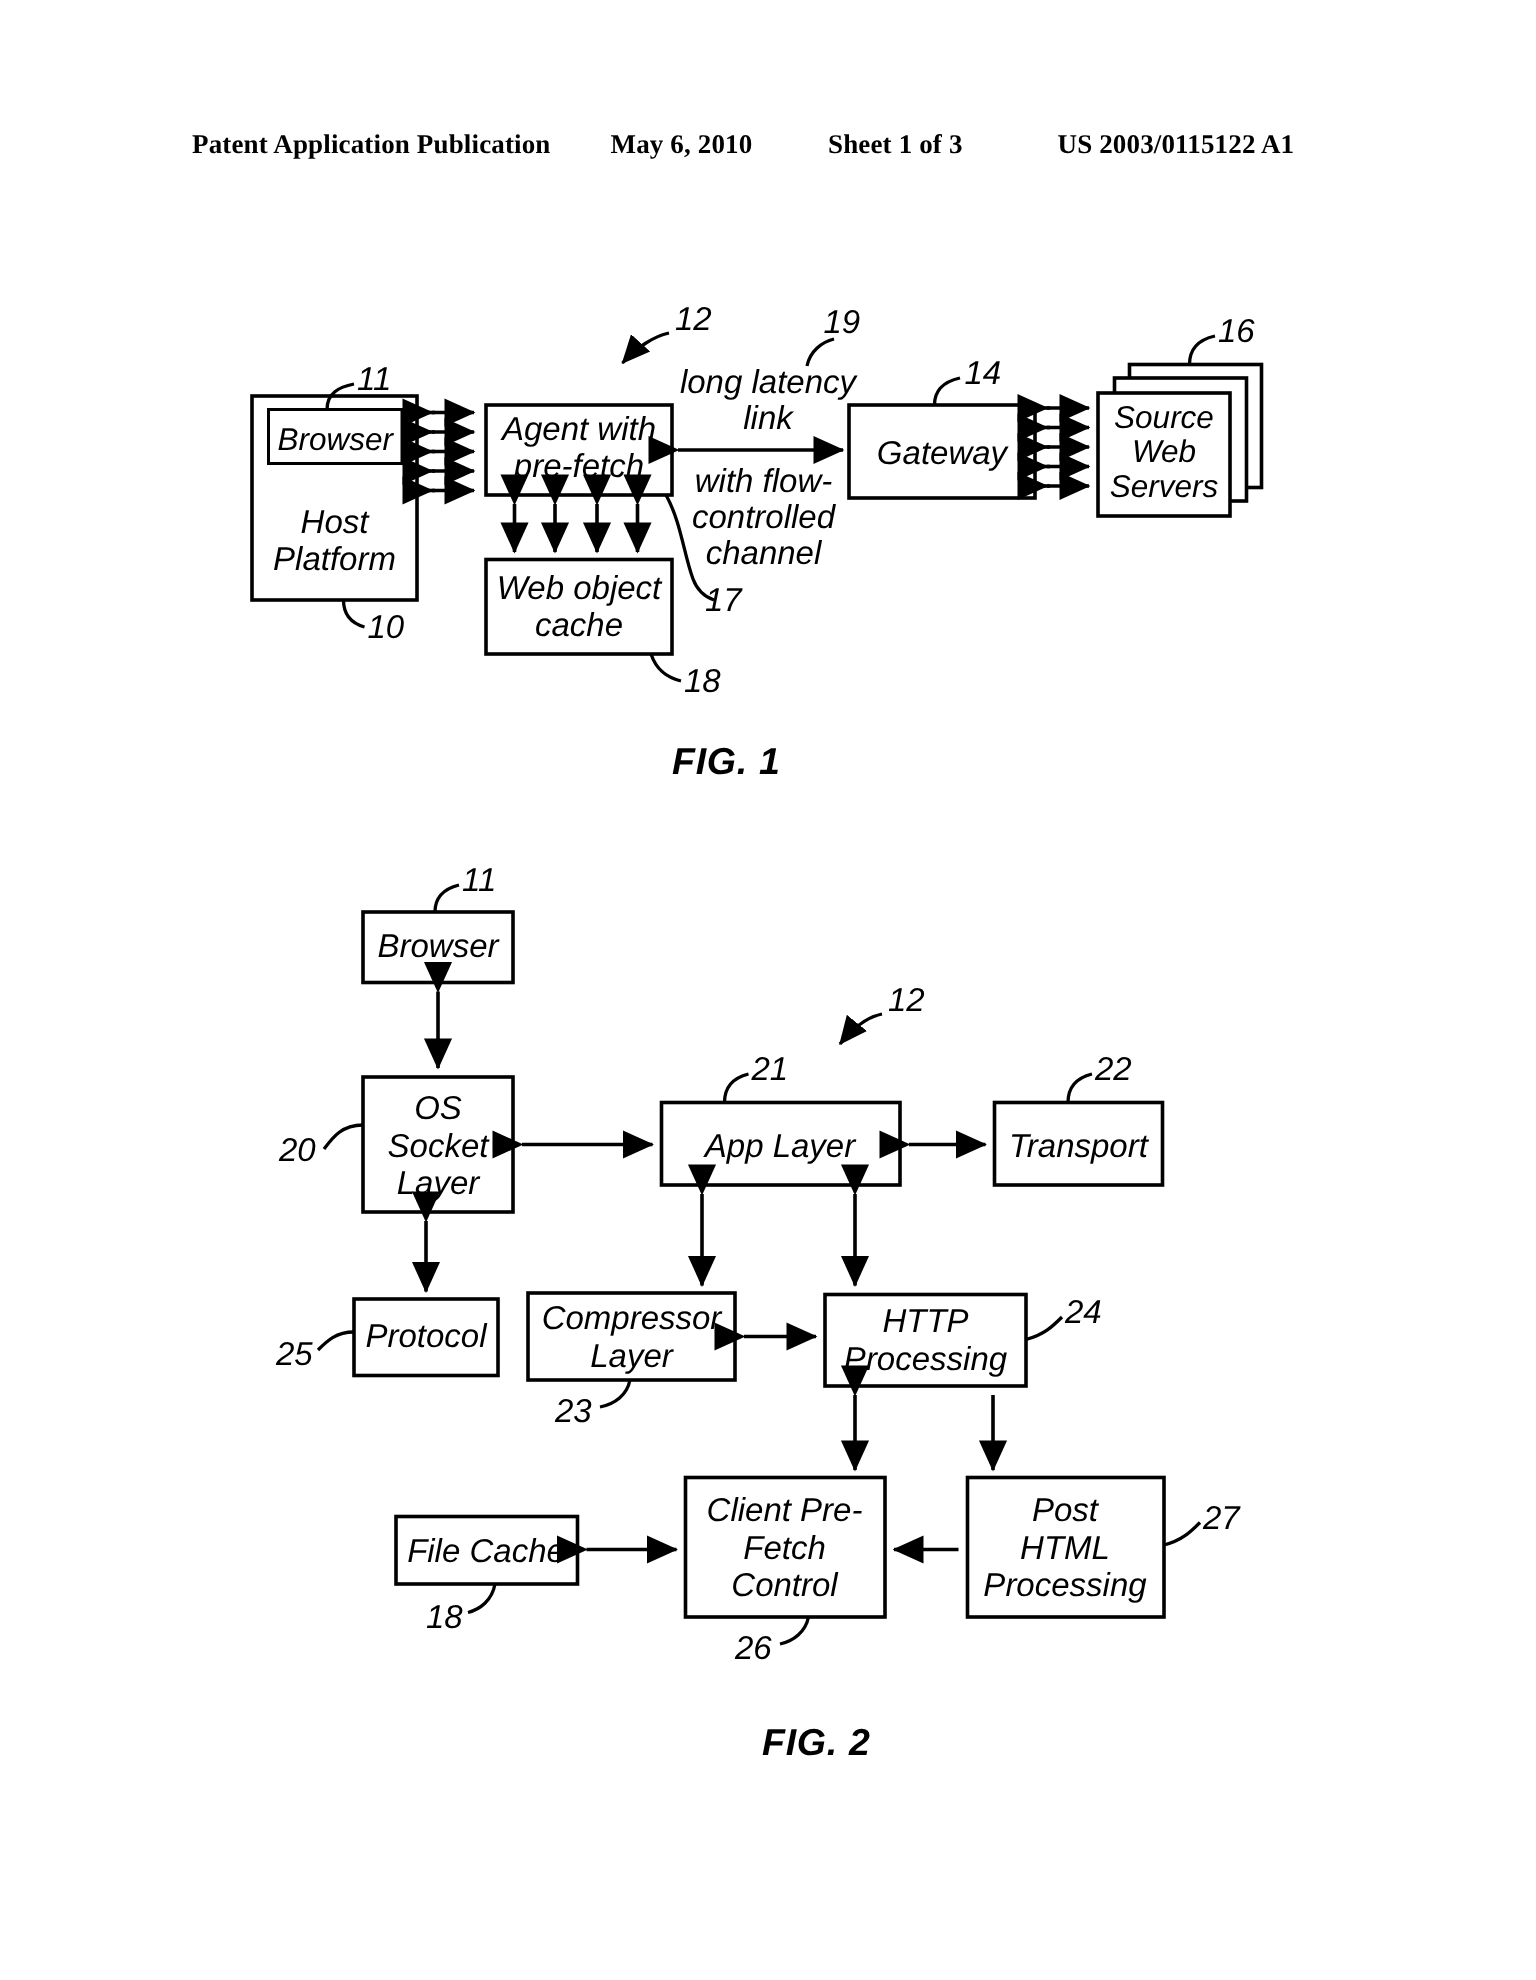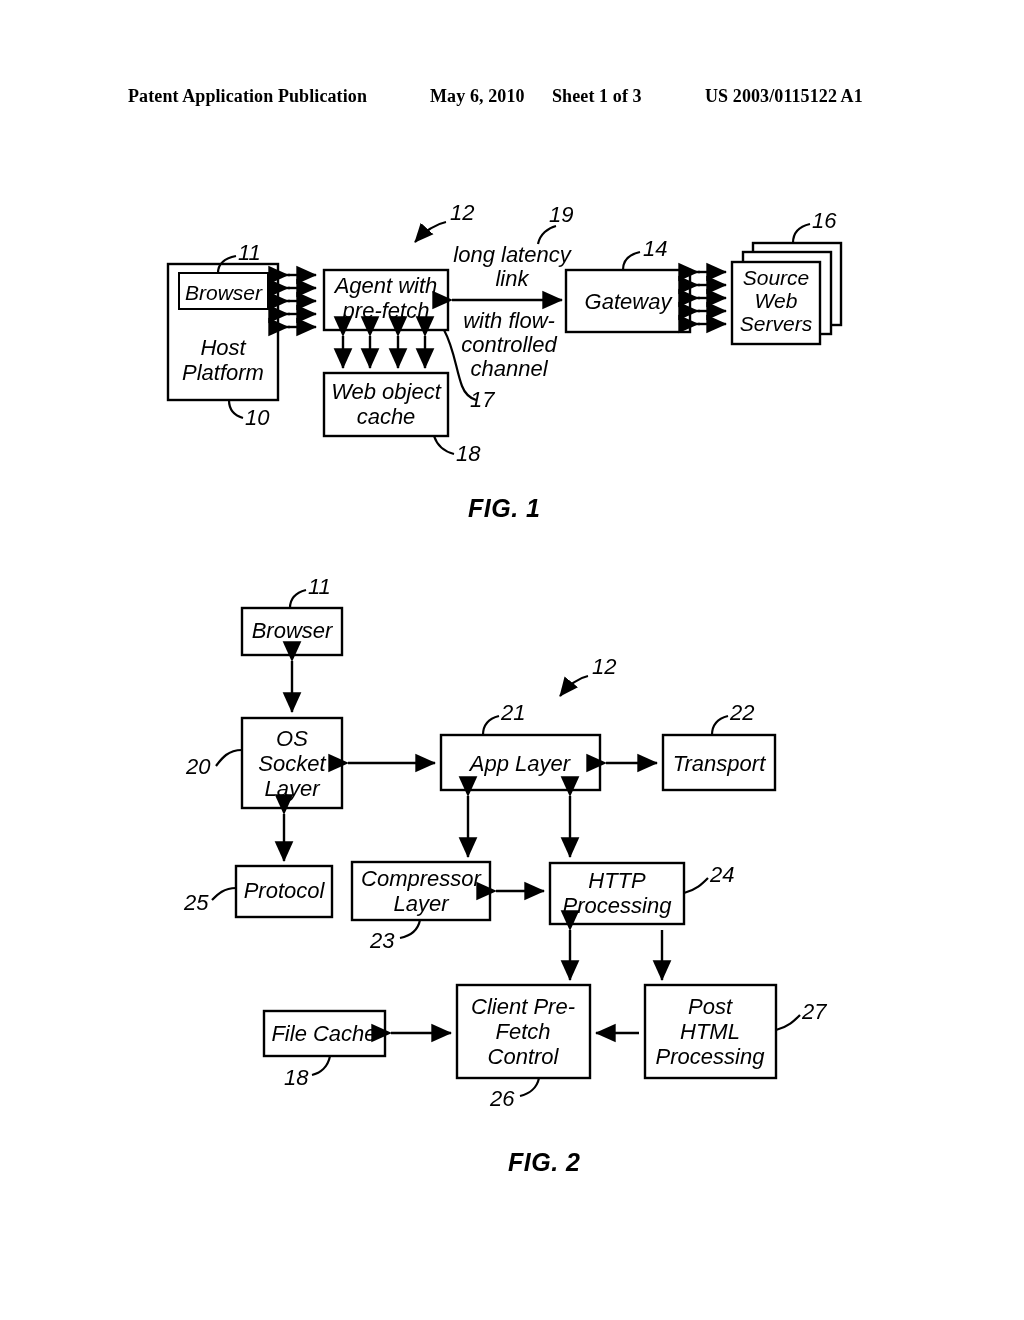--- a/index.html
+++ b/index.html
@@ -28,21 +28,21 @@
     font-weight: bold;
     font-size: 18px;
     letter-spacing: 0.1px;
   }
   #page-header .hdr {
     position: absolute;
     white-space: nowrap;
     top: 0;
   }
   #hdr-pub   { left: 128px; }
-  #hdr-date  { left: 430px; text-align: right; }
+  #hdr-date  { left: 407px; text-align: right; }
   #hdr-sheet { left: 552px; font-family: Liberation Serif, serif; }
   #hdr-num   { left: 705px; }
 
   
   .fig-svg {
     position: absolute;
     left: 0;
     overflow: visible;
   }
   .fig-caption {
@@ -202,21 +202,21 @@
     <line class="conn" x1="698" y1="131" x2="726" y2="131" marker-start="url(#ah)" marker-end="url(#ah2)"></line>
     <line class="conn" x1="698" y1="144" x2="726" y2="144" marker-start="url(#ah)" marker-end="url(#ah2)"></line>
     <line class="conn" x1="690" y1="92" x2="700" y2="92"></line>
     <line class="conn" x1="690" y1="105" x2="700" y2="105"></line>
     <line class="conn" x1="690" y1="118" x2="700" y2="118"></line>
     <line class="conn" x1="690" y1="131" x2="700" y2="131"></line>
     <line class="conn" x1="690" y1="144" x2="700" y2="144"></line>
   </g>
 </svg>
 
-<div class="fig-caption" id="fig1-caption" style="left:468px; top:494px;">FIG. 1</div>
+<div class="fig-caption" id="fig1-caption" style="left:448px; top:494px;">FIG. 1</div>
 
 <svg class="fig-svg" id="fig2-svg" style="top:580px;" width="1024" height="530" viewBox="0 0 1024 530">
 
   <rect class="box" x="242" y="28" width="100" height="47"></rect>
   <text class="boxlabel" x="292" y="58">Browser</text>
 
   <path class="lead" d="M290,28 C290,17 298,12 306,10"></path>
   <text class="refnum" x="308" y="14">11</text>
 
   <line class="conn" x1="292" y1="81" x2="292" y2="132" marker-start="url(#ah)" marker-end="url(#ah2)"></line>

